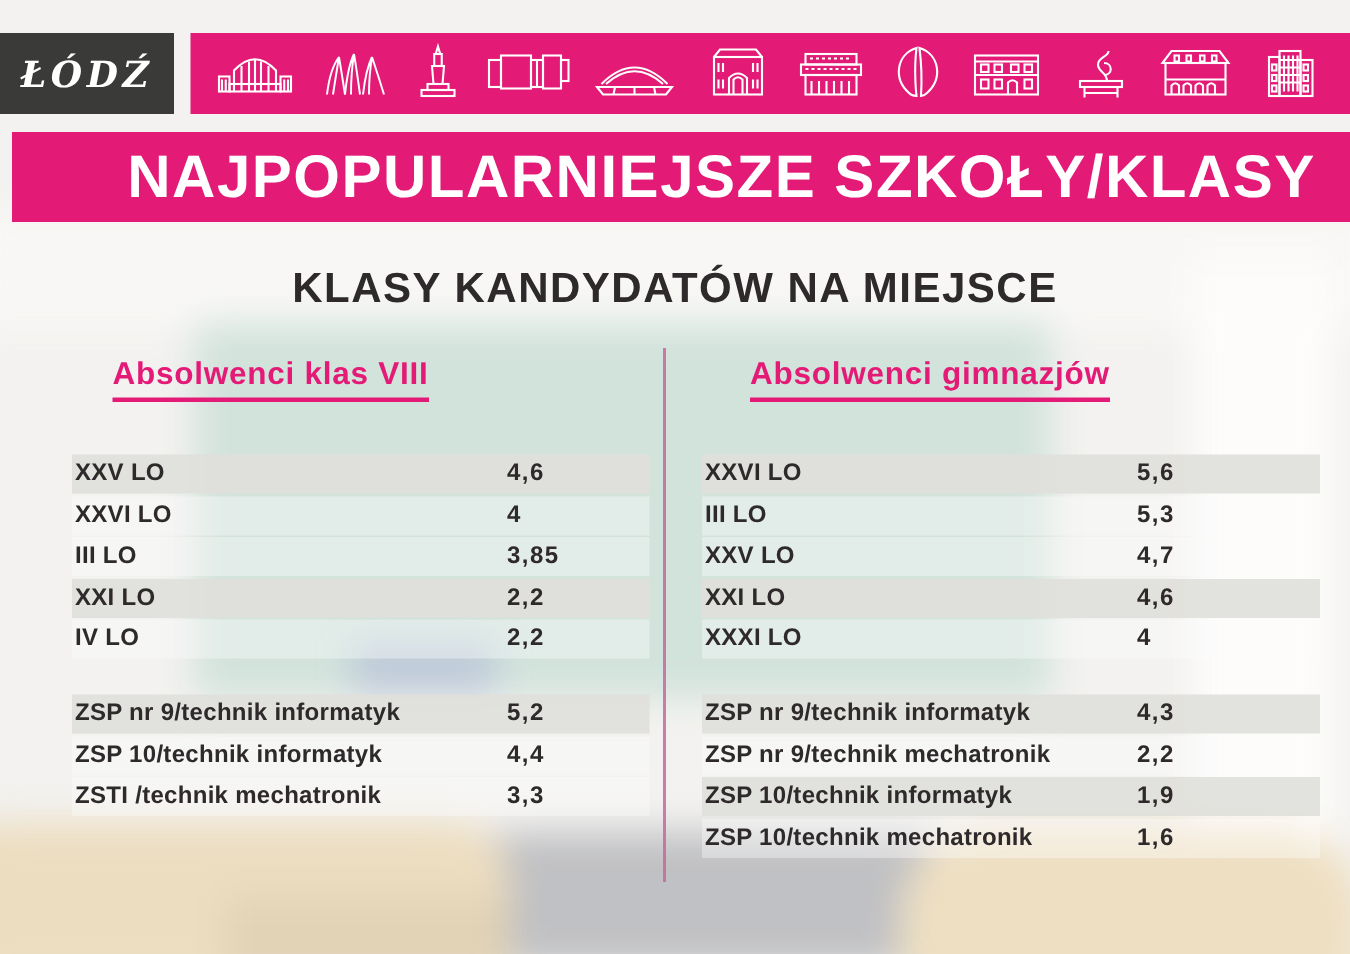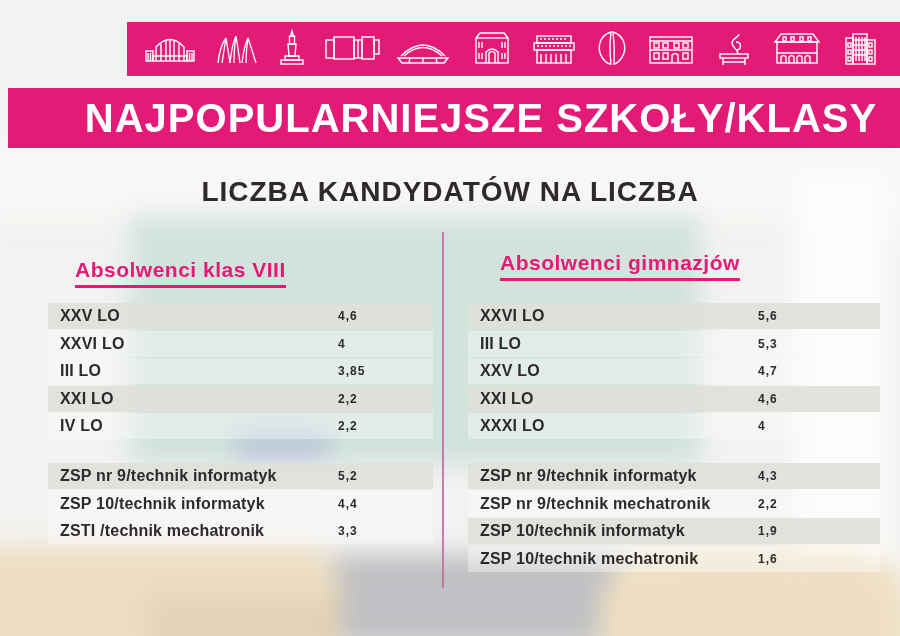--- a/index.html
+++ b/index.html
@@ -23,51 +23,54 @@
   .icon-band{position:absolute;left:127px;top:22px;width:773px;height:54px;background:var(--accent);
              display:flex;align-items:center;justify-content:space-evenly;padding:0 4px;box-sizing:border-box;}
   .icon-band svg{display:block;}
   .title-banner{position:absolute;left:8px;top:88px;width:892px;height:60px;background:var(--accent);
                 display:flex;align-items:center;justify-content:center;padding-left:27px;}
   .title-banner span{color:#fff;font-size:40px;font-weight:bold;letter-spacing:1px;white-space:nowrap;}
   .subtitle{position:absolute;left:0;top:176px;width:900px;text-align:center;
             font-size:28px;font-weight:bold;color:var(--text);letter-spacing:1px;}
   .col-header{position:absolute;font-size:21px;font-weight:bold;color:var(--accent);
               border-bottom:3px solid var(--accent);padding-bottom:3px;letter-spacing:.5px;}
-  .col-header.left{left:75px;top:238px;margin-top:20px;}
-  .col-header.right{left:500px;top:251px;}
+  .col-header.left{left:75px;top:238px;}
+  .col-header.right{left:500px;top:238px;}
   .divider{position:absolute;left:442px;top:232px;width:2px;height:356px;background:var(--divider);opacity:.85;}
   .tbl{position:absolute;}
   .tbl.l1{left:48px;top:303px;width:385px;}
   .tbl.l2{left:48px;top:463px;width:385px;}
   .tbl.r1{left:468px;top:303px;width:412px;}
   .tbl.r2{left:468px;top:463px;width:412px;}
   .row{position:relative;height:26px;margin-bottom:1.5px;display:flex;align-items:center;
-       padding-left:12px;box-sizing:border-box;}
+       padding-left:2px;box-sizing:border-box;}
   .row.shaded{background:rgba(224,224,219,.92);}
   .row.light{background:rgba(252,252,252,.38);}
   .row-label{font-size:16px;font-weight:bold;color:var(--text);letter-spacing:.2px;white-space:nowrap;}
-  .row-value{position:absolute;left:290px;font-size:12px;font-weight:bold;color:var(--text);letter-spacing:1px;}
+  .row-value{position:absolute;left:290px;font-size:16px;font-weight:bold;color:var(--text);letter-spacing:1px;}
 </style>
 </head>
 <body>
 
 <div class="stage" style="--accent: #e31b77; --logo_bg: #3a3a38; --text: #2e2a2b; --divider: #c4679c;">
 
   <div class="bg">
     <div class="bg-walltop"></div>
     <div class="bg-board"></div>
     <div class="bg-door"></div>
     <div class="bg-darkwall"></div>
     <div class="bg-chair1"></div>
     <div class="bg-chair2"></div>
     <div class="bg-chair3"></div>
     <div class="bg-blob"></div>
   </div>
 
+  <div class="logo-box">
+    <span class="logo-text">ŁÓDŹ</span>
+  </div>
 
   <div class="icon-band">
     <svg width="52" height="42" viewBox="0 0 52 42" fill="none" stroke="#fff" stroke-width="1.4">
       <path d="M12 33 V19 Q26 4 40 19 V33"></path>
         <path d="M17 33 V16 M22 33 V13 M26 33 V12 M30 33 V13 M35 33 V16"></path>
       <rect x="9" y="28" width="34" height="5"></rect>
         <rect x="2" y="23" width="7" height="10"></rect>
         <rect x="43" y="23" width="7" height="10"></rect>
       <path d="M4 25 V33 M6.5 25 V33 M45.5 25 V33 M48 25 V33"></path>
     </svg>
@@ -154,21 +157,21 @@
       <rect x="10" y="15" width="3" height="4"></rect>
         <rect x="10" y="22" width="3" height="4"></rect>
         <rect x="10" y="29" width="3" height="4"></rect>
     </svg>
   </div>
 
   <div class="title-banner">
     <span>NAJPOPULARNIEJSZE SZKOŁY/KLASY</span>
   </div>
 
-  <div class="subtitle">LICZBA KANDYDATÓW NA LICZBA</div>
+  <div class="subtitle">KLASY KANDYDATÓW NA MIEJSCE</div>
 
   <div class="col-header left">Absolwenci klas VIII</div>
   <div class="col-header right">Absolwenci gimnazjów</div>
 
   <div class="divider"></div>
 
   <div class="tbl l1">
       <div class="row shaded">
         <span class="row-label">XXV LO</span>
         <span class="row-value">4,6</span>

